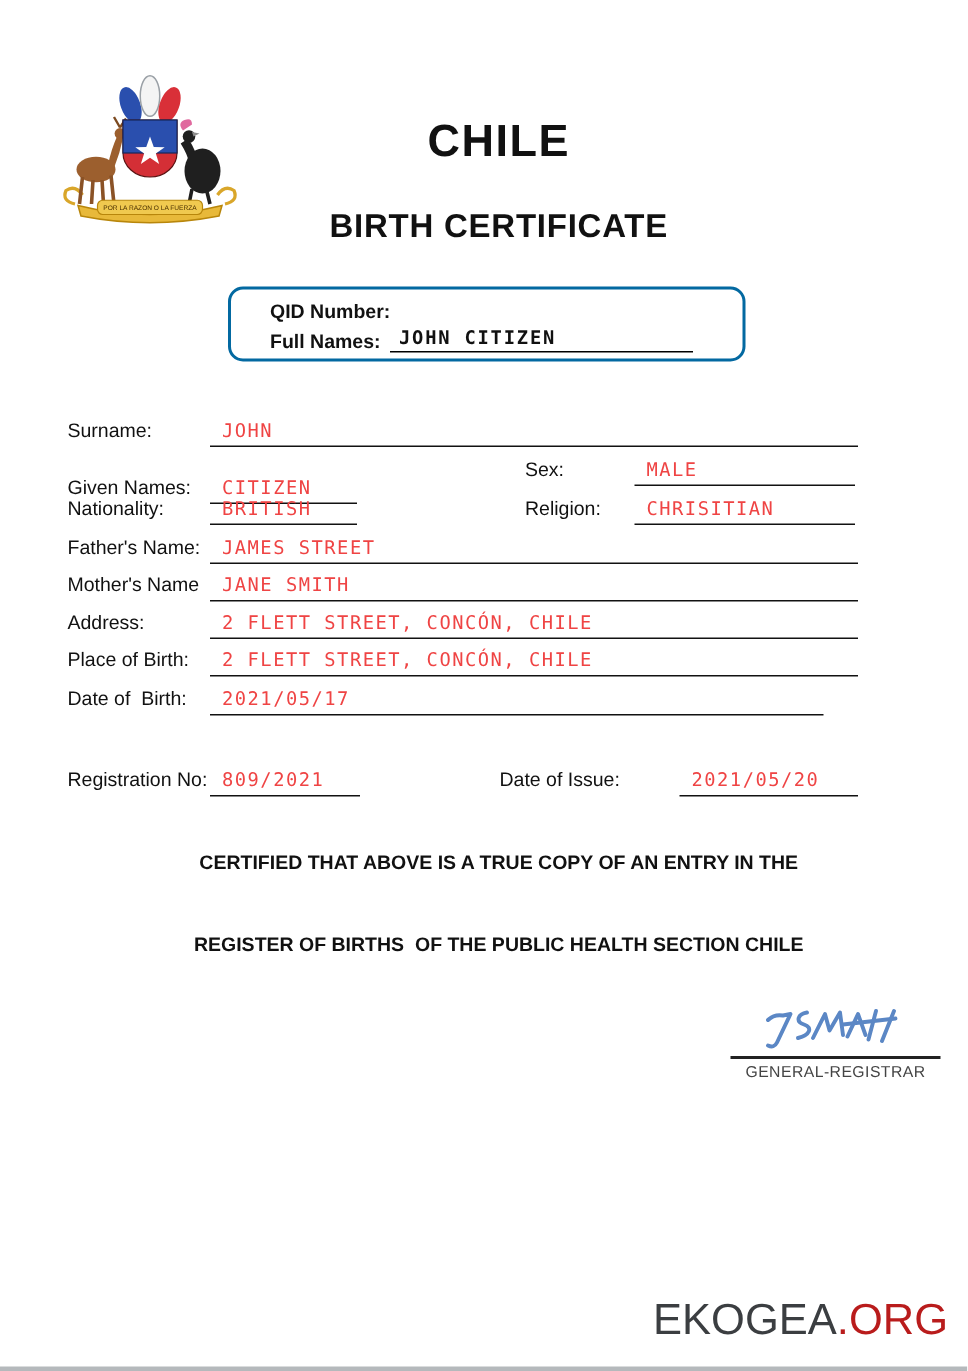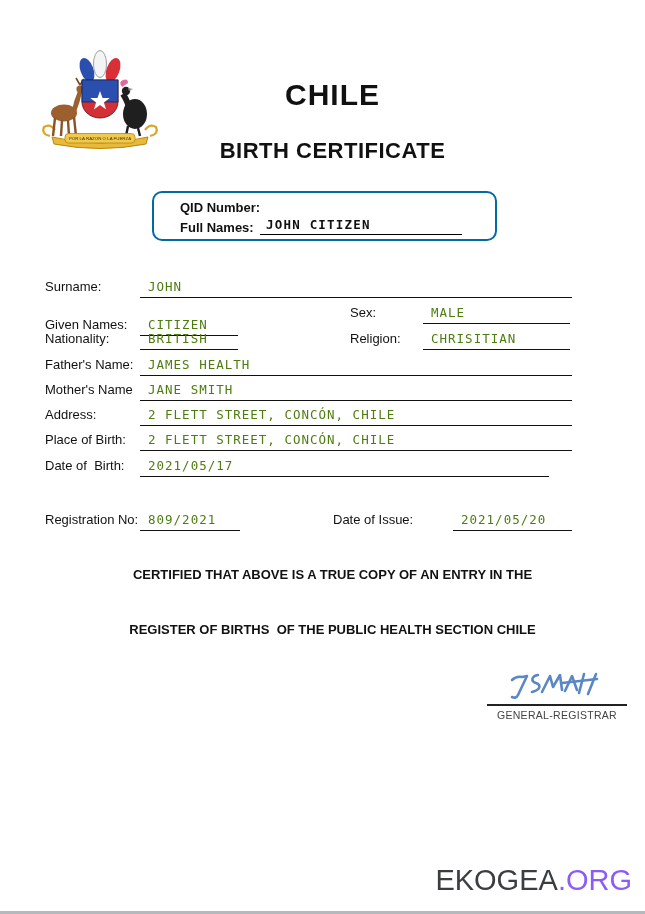--- a/index.html
+++ b/index.html
@@ -21,21 +21,21 @@
              border:2px solid #0369a1; border-radius:10px; padding:7px 0 0 26px; }
   .qrow { display:flex; align-items:flex-end; margin-bottom:2px; }
   .qlbl { font-size:13px; font-weight:bold; width:80px; white-space:pre; }
   .qval { font-family:"DejaVu Sans Mono", monospace; font-size:12.5px; font-weight:bold;
           letter-spacing:1.2px; width:202px; border-bottom:1.5px solid #000;
           padding:0 0 2px 6px; white-space:pre; }
 
   .row { position:absolute; left:45px; display:flex; align-items:flex-start; }
   .lbl { font-size:13px; font-weight:normal; width:95px; white-space:pre; }
   .val { font-family:"DejaVu Sans Mono", monospace; font-size:12.5px; letter-spacing:1px;
-         color:#4d7c0f; border-bottom:1.5px solid #111; padding:0 0 3px 8px; white-space:pre; }
+         color:#ef4444; border-bottom:1.5px solid #111; padding:0 0 3px 8px; white-space:pre; }
   .w-long  { width:432px; }
   .w-short { width:98px; }
   .w-dob   { width:409px; }
   .w-reg   { width:100px; }
   .rrow { left:350px; }
   .lbl-r { width:73px; }
   .w-right { width:147px; }
   .irow { left:333px; }
   .lbl-i { width:80px; }
   .w-issue { width:119px;margin-left:40px; }
@@ -45,21 +45,21 @@
   .cert1 { top:567px; }
   .cert2 { top:622px; }
 
   .sig-svg { position:absolute; left:507px; top:666px; width:96px; height:38px; }
   .sig-line { position:absolute; left:487px; top:704px; width:140px; border-top:2px solid #222; }
   .sig-title { position:absolute; left:487px; top:709px; width:140px; text-align:center;
                font-size:10.5px; color:#444; letter-spacing:0.3px; }
 
   .brand { position:absolute; top:864px; right:13px; font-size:29px; color:#3b3e41;
            letter-spacing:0px; }
-  .brand .suffix { color:#8b5cf6; }
+  .brand .suffix { color:#b91c1c; }
 </style>
 </head>
 <body>
 
 <div class="page">
 
   <div class="emblem">
     <svg viewBox="0 0 128 108" width="128" height="108">
 
       <path d="M14,86 Q5,84 8,77 Q14,73 19,80" fill="none" stroke="#d9a62a" stroke-width="2.2"></path>
@@ -121,21 +121,21 @@
   <div class="row" style="top:331px">
     <span class="lbl">Nationality:</span>
     <span class="val w-short">BRITISH</span>
   </div>
   <div class="row rrow" style="top:331px">
     <span class="lbl lbl-r">Religion:</span>
     <span class="val w-right">CHRISITIAN</span>
   </div>
   <div class="row" style="top:357px">
     <span class="lbl">Father's Name:</span>
-    <span class="val w-long">JAMES HEALTH</span>
+    <span class="val w-long">JAMES STREET</span>
   </div>
   <div class="row" style="top:382px">
     <span class="lbl">Mother's Name</span>
     <span class="val w-long">JANE SMITH</span>
   </div>
   <div class="row" style="top:407px">
     <span class="lbl">Address:</span>
     <span class="val w-long">2 FLETT STREET, CONCÓN, CHILE</span>
   </div>
   <div class="row" style="top:432px">

